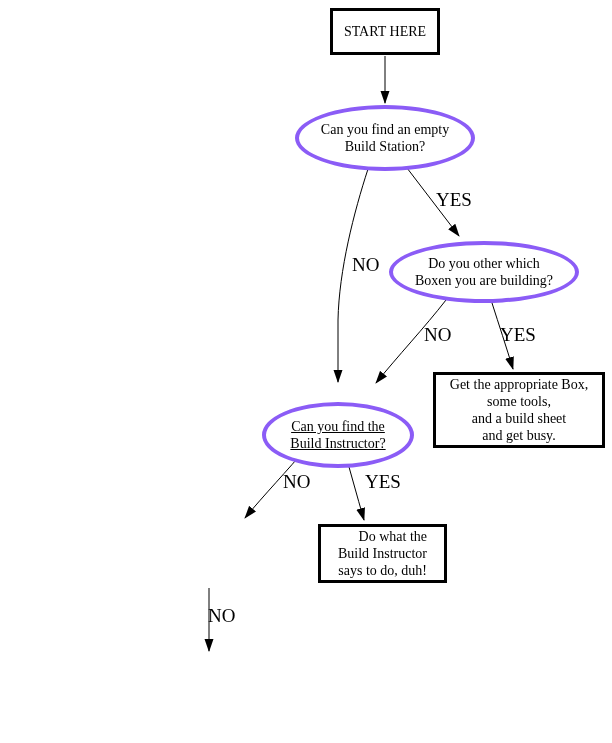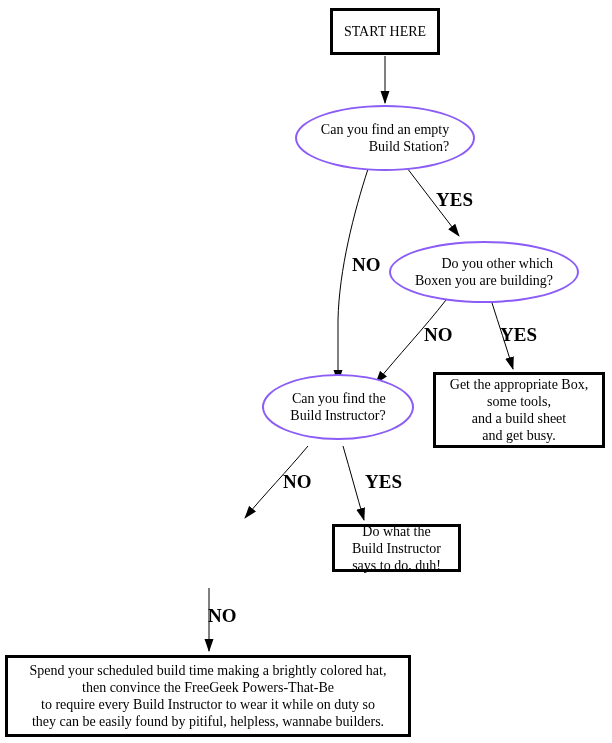--- a/index.html
+++ b/index.html
@@ -16,32 +16,31 @@
   .node {
     position: absolute;
     display: flex;
     align-items: center;
     justify-content: center;
     text-align: center;
     background: #ffffff;
     box-sizing: border-box;
   }
   .rect { border: 3px solid #000000; }
-  .ellipse { border: 2px solid #8b5cf6; border-radius: 50%; text-align: right; }
+  .ellipse { border: 4px solid #8b5cf6; border-radius: 50%; }
   .node-label {
     white-space: pre;
     font-size: 14px;
     line-height: 17px;
   }
   .edge-label {
     position: absolute;
     font-size: 19px;
     line-height: 19px;
     white-space: pre;
-    font-weight: bold;
   }
 </style>
 </head>
 <body>
 
 <div class="canvas">
 
   <svg class="edges" viewBox="0 0 612 743" xmlns="http://www.w3.org/2000/svg">
     <defs>
       <marker id="ah" markerUnits="userSpaceOnUse" markerWidth="13" markerHeight="10" viewBox="0 0 13 10" refX="12" refY="5" orient="auto">
@@ -74,38 +73,32 @@
 Boxen you are building?</span>
   </div>
 
   <div class="node rect" style="left:433px; top:372px; width:172px; height:76px;justify-content:center;">
     <span class="node-label">Get the appropriate Box,
 some tools,
 and a build sheet
 and get busy.</span>
   </div>
 
-  <div class="node ellipse" style="left:262px; top:374px; width:152px; height:66px;">
+  <div class="node ellipse" style="left:262px; top:402px; width:152px; height:66px;text-decoration:underline;">
     <span class="node-label">Can you find the
 Build Instructor?</span>
   </div>
 
-  <div class="node rect" style="left:332px; top:524px; width:129px; height:48px;">
+  <div class="node rect" style="left:318px; top:524px; width:129px; height:59px;text-align:right;">
     <span class="node-label">Do what the
 Build Instructor
 says to do, duh!</span>
   </div>
 
 
-  <div class="node rect" style="left:5px; top:655px; width:406px; height:82px;">
-    <span class="node-label">Spend your scheduled build time making a brightly colored hat,
-then convince the FreeGeek Powers-That-Be
-to require every Build Instructor to wear it while on duty so
-they can be easily found by pitiful, helpless, wannabe builders.</span>
-  </div>
 
   <span class="edge-label" style="left:436px; top:190px;">YES</span>
 
   <span class="edge-label" style="left:352px; top:255px;">NO</span>
 
   <span class="edge-label" style="left:424px; top:325px;">NO</span>
 
   <span class="edge-label" style="left:500px; top:325px;">YES</span>
 
   <span class="edge-label" style="left:283px; top:472px;">NO</span>

